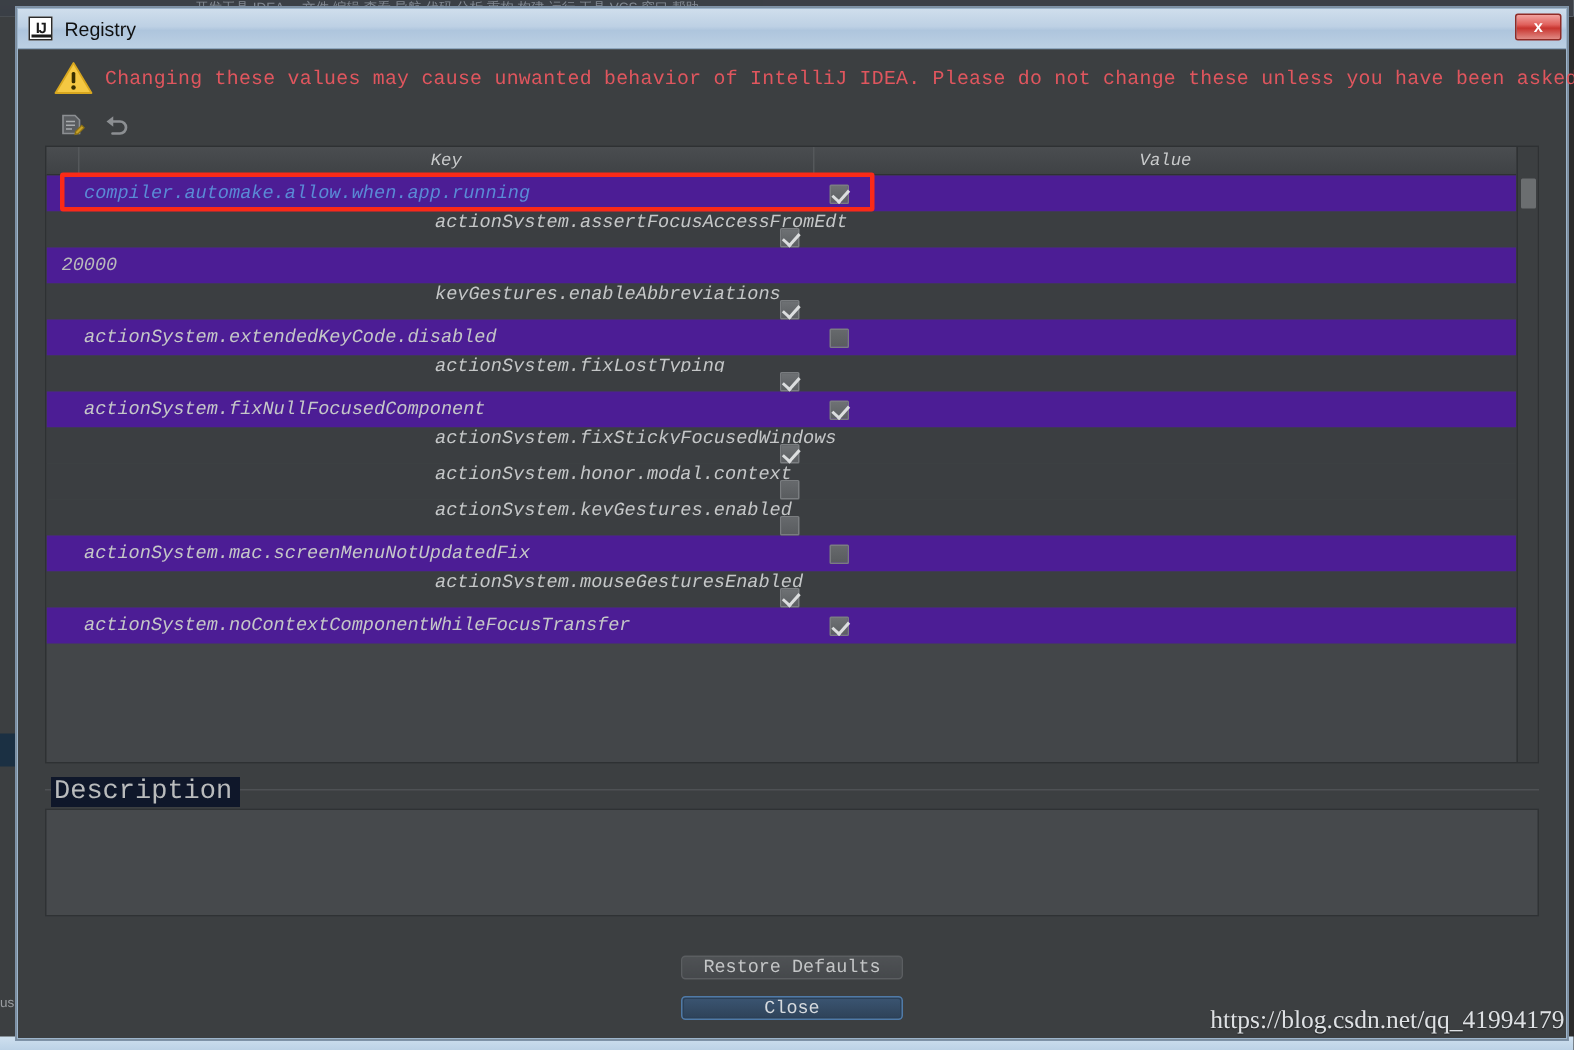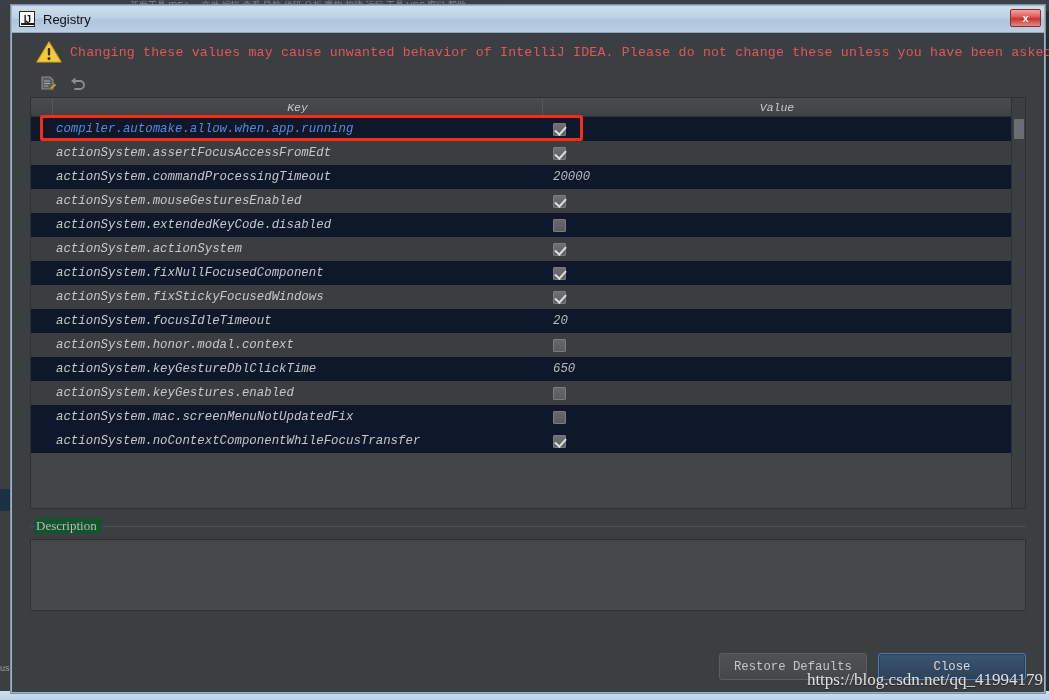--- a/index.html
+++ b/index.html
@@ -152,23 +152,23 @@
     height: 100%;
   }
   .th-gutter { width: 22px; }
   .th-key { width: 490px; }
   .th-value { flex: 1; border-right: none; }
 
   .tbody { position: relative; }
   .trow {
     display: flex; align-items: center;
     height: 24px;
-    background: #0f172a;
-  }
-  .trow.alt { background: #3b3e41; }
+    background: #4c1d95;
+  }
+  .trow.alt { background: #3b3e41; flex-direction: column; }
   .cell-key {
     width: 512px; padding-left: 25px;
     font-family: "Liberation Mono", monospace;
     font-size: 12.4px; color: #c5c7c8;
     white-space: nowrap; overflow: hidden;
   }
   .cell-key.modified { color: #5a8ad6; }
   .cell-value {
     flex: 1; padding-left: 10px;
     font-family: "Liberation Mono", monospace;
@@ -220,42 +220,43 @@
   }
 
   
   .desc-group {
     position: relative;
     margin-top: 16px;
     height: 86px;
   }
   .desc-legend {
     position: absolute; left: 4px; top: -7px;
-    background: #14532d;
+    background: #0f172a;
     padding: 0 5px 0 2px;
-    font-family: Liberation Serif, serif;
-    font-size: 13px; color: #b9bbbc;
+    font-family: Liberation Mono, monospace;
+    font-size: 18px; color: #b9bbbc;
     z-index: 2;
   }
   .desc-line {
     position: absolute; left: 0; top: 1px; right: 0; height: 1px;
     background: #4e5154;
   }
   .desc-area {
     position: absolute; left: 0; top: 14px; right: 0; height: 72px;
     background: #46494c;
     border: 1px solid #2f3234;
   }
 
   
   .footer {
     position: absolute; left: 18px; right: 18px; bottom: 12px;
     height: 27px;
     display: flex; justify-content: flex-end; align-items: center;
     gap: 11px;
+    flex-direction: column;
   }
   .btn {
     height: 27px;
     padding: 0 14px;
     border: 1px solid #5b5e61;
     border-radius: 3px;
     background: linear-gradient(180deg,#4f5255,#45484b);
     color: #c4c6c7;
     font-family: "Liberation Mono", monospace;
     font-size: 12.3px;
@@ -350,77 +351,74 @@
                 <span class="chk on"></span>
               </div>
             </div>
             <div class="trow alt">
               <div class="cell-key">actionSystem.assertFocusAccessFromEdt</div>
               <div class="cell-value">
                 <span class="chk on"></span>
               </div>
             </div>
             <div class="trow">
-              <div class="cell-key">actionSystem.commandProcessingTimeout</div>
               <div class="cell-value">20000</div>
             </div>
             <div class="trow alt">
+              <div class="cell-key">keyGestures.enableAbbreviations</div>
+              <div class="cell-value">
+                <span class="chk on"></span>
+              </div>
+            </div>
+            <div class="trow">
+              <div class="cell-key">actionSystem.extendedKeyCode.disabled</div>
+              <div class="cell-value">
+                <span class="chk off"></span>
+              </div>
+            </div>
+            <div class="trow alt">
+              <div class="cell-key">actionSystem.fixLostTyping</div>
+              <div class="cell-value">
+                <span class="chk on"></span>
+              </div>
+            </div>
+            <div class="trow">
+              <div class="cell-key">actionSystem.fixNullFocusedComponent</div>
+              <div class="cell-value">
+                <span class="chk on"></span>
+              </div>
+            </div>
+            <div class="trow alt">
+              <div class="cell-key">actionSystem.fixStickyFocusedWindows</div>
+              <div class="cell-value">
+                <span class="chk on"></span>
+              </div>
+            </div>
+            <div class="trow alt">
+              <div class="cell-key">actionSystem.honor.modal.context</div>
+              <div class="cell-value">
+                <span class="chk off"></span>
+              </div>
+            </div>
+            <div class="trow alt">
+              <div class="cell-key">actionSystem.keyGestures.enabled</div>
+              <div class="cell-value">
+                <span class="chk off"></span>
+              </div>
+            </div>
+            <div class="trow">
+              <div class="cell-key">actionSystem.mac.screenMenuNotUpdatedFix</div>
+              <div class="cell-value">
+                <span class="chk off"></span>
+              </div>
+            </div>
+            <div class="trow alt">
               <div class="cell-key">actionSystem.mouseGesturesEnabled</div>
               <div class="cell-value">
                 <span class="chk on"></span>
-              </div>
-            </div>
-            <div class="trow">
-              <div class="cell-key">actionSystem.extendedKeyCode.disabled</div>
-              <div class="cell-value">
-                <span class="chk off"></span>
-              </div>
-            </div>
-            <div class="trow alt">
-              <div class="cell-key">actionSystem.actionSystem</div>
-              <div class="cell-value">
-                <span class="chk on"></span>
-              </div>
-            </div>
-            <div class="trow">
-              <div class="cell-key">actionSystem.fixNullFocusedComponent</div>
-              <div class="cell-value">
-                <span class="chk on"></span>
-              </div>
-            </div>
-            <div class="trow alt">
-              <div class="cell-key">actionSystem.fixStickyFocusedWindows</div>
-              <div class="cell-value">
-                <span class="chk on"></span>
-              </div>
-            </div>
-            <div class="trow">
-              <div class="cell-key">actionSystem.focusIdleTimeout</div>
-              <div class="cell-value">20</div>
-            </div>
-            <div class="trow alt">
-              <div class="cell-key">actionSystem.honor.modal.context</div>
-              <div class="cell-value">
-                <span class="chk off"></span>
-              </div>
-            </div>
-            <div class="trow">
-              <div class="cell-key">actionSystem.keyGestureDblClickTime</div>
-              <div class="cell-value">650</div>
-            </div>
-            <div class="trow alt">
-              <div class="cell-key">actionSystem.keyGestures.enabled</div>
-              <div class="cell-value">
-                <span class="chk off"></span>
-              </div>
-            </div>
-            <div class="trow">
-              <div class="cell-key">actionSystem.mac.screenMenuNotUpdatedFix</div>
-              <div class="cell-value">
-                <span class="chk off"></span>
               </div>
             </div>
             <div class="trow">
               <div class="cell-key">actionSystem.noContextComponentWhileFocusTransfer</div>
               <div class="cell-value">
                 <span class="chk on"></span>
               </div>
             </div>
           </div>
         <div class="annot-box" id="annot" style="top: 17px; border-color: rgb(250, 42, 23);"></div>

